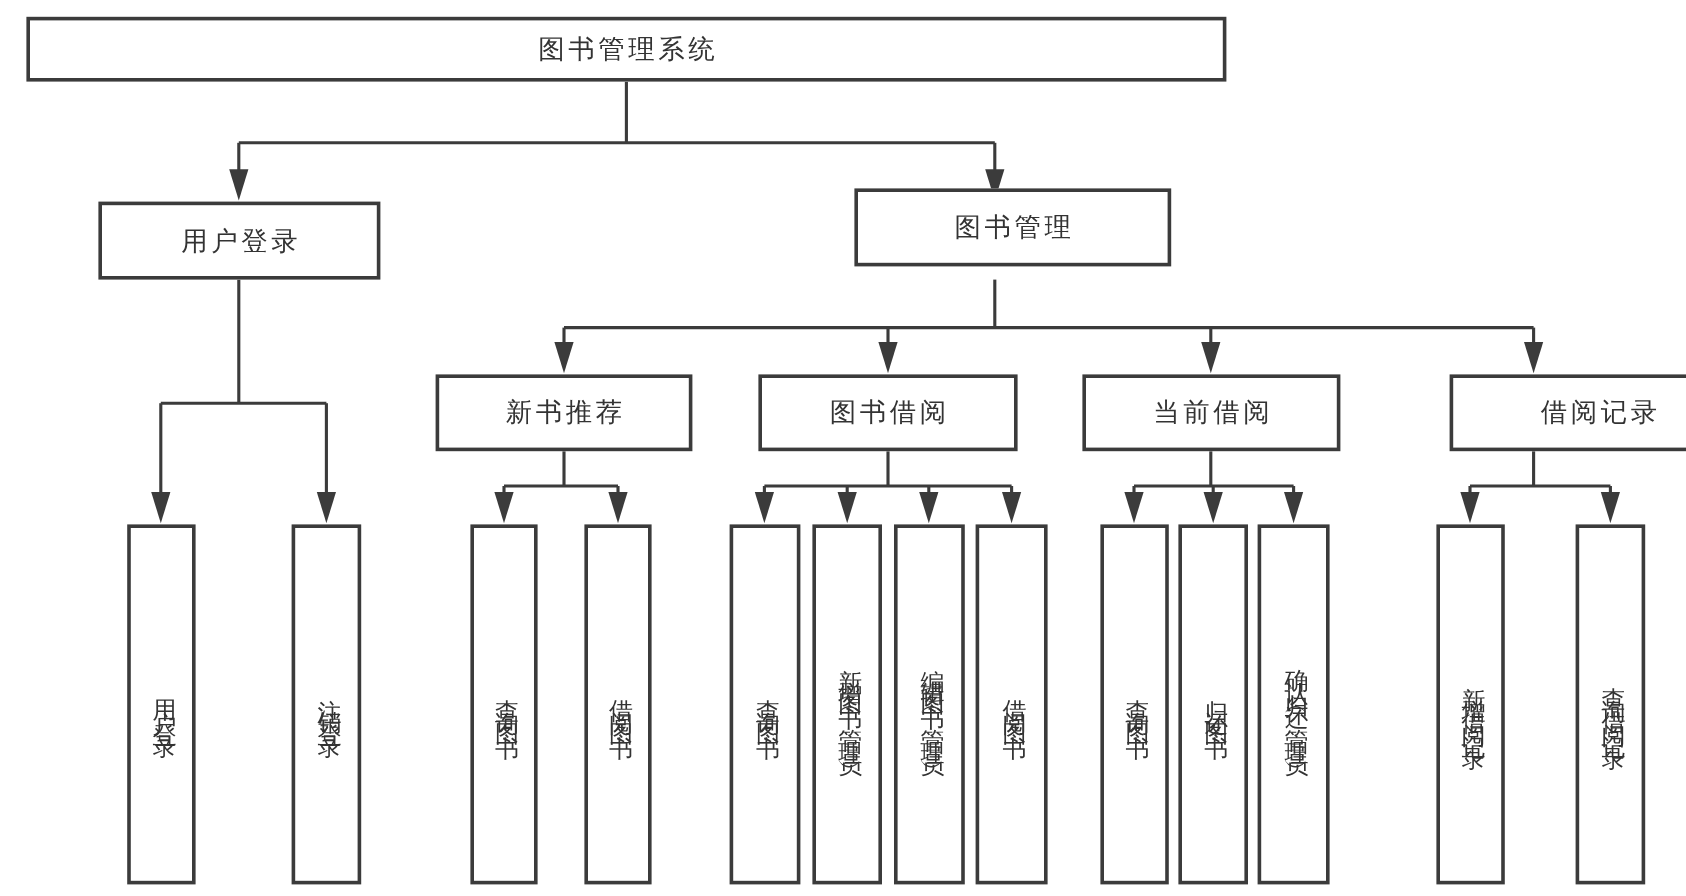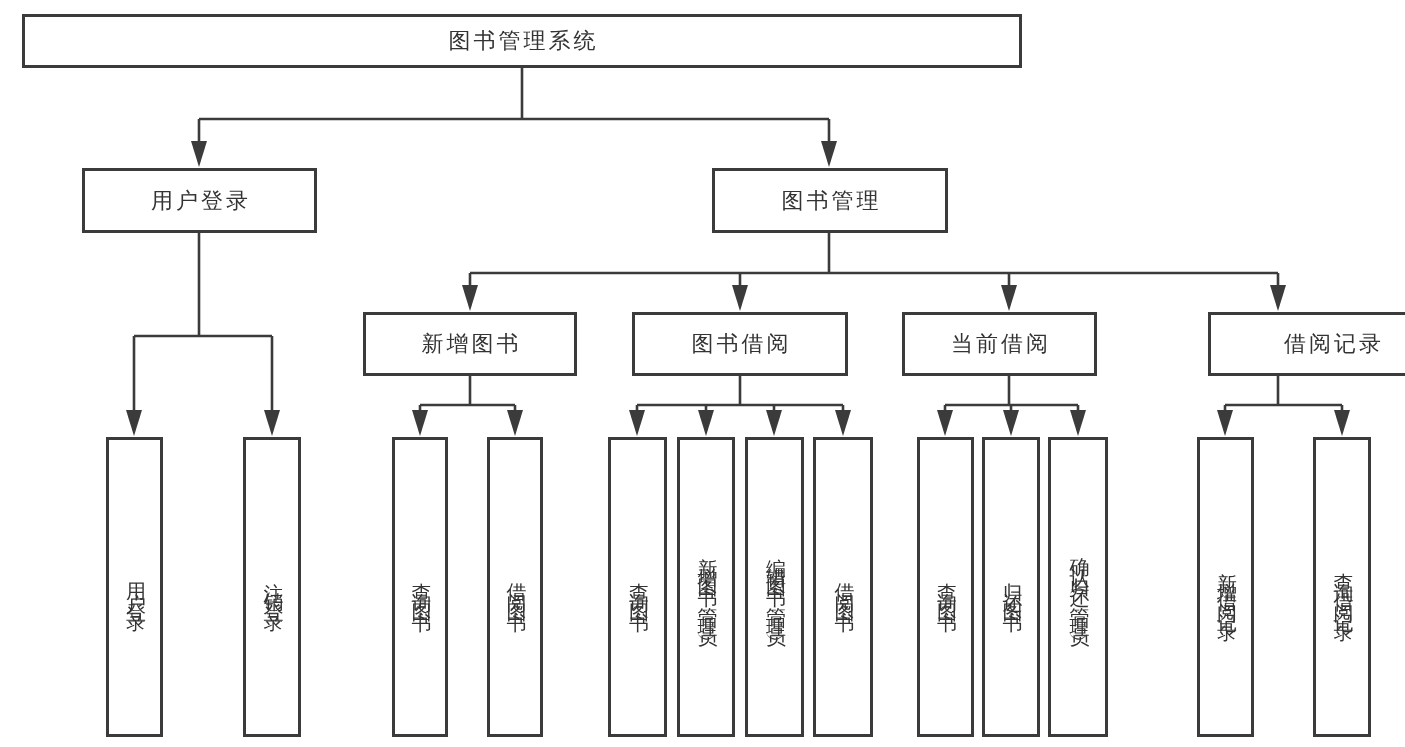--- a/index.html
+++ b/index.html
@@ -114,31 +114,31 @@
       <polygon points="1334,410 1350,410 1342,436" fill="#3b3b3b"></polygon>
     </svg>
 
   <div class="node hbox" style="left:22px; top:14px; width:1000px; height:54px;">
     <span>图书管理系统</span>
   </div>
 
   <div class="node hbox" style="left:82px; top:168px; width:235px; height:65px;">
     <span>用户登录</span>
   </div>
-  <div class="node hbox" style="left:712px; top:168px; width:236px; height:65px;justify-content:center;">
+  <div class="node hbox" style="left:712px; top:157px; width:264px; height:65px;justify-content:center;">
     <span>图书管理</span>
   </div>
 
   <div class="node hbox" style="left:363px; top:312px; width:214px; height:64px;">
-    <span>新增图书</span>
+    <span>新书推荐</span>
   </div>
   <div class="node hbox" style="left:632px; top:312px; width:216px; height:64px;">
     <span>图书借阅</span>
   </div>
-  <div class="node hbox" style="left:902px; top:312px; width:195px; height:64px;text-align:right;">
+  <div class="node hbox" style="left:902px; top:312px; width:215px; height:64px;text-align:right;">
     <span>当前借阅</span>
   </div>
   <div class="node hbox" style="left:1208px; top:312px; width:249px; height:64px;">
     <span>借阅记录</span>
   </div>
 
   <div class="node vbox" style="left:106px; top:437px; width:57px; height:300px;">
     <span class="vlabel">用户登录</span>
   </div>
   <div class="node vbox" style="left:243px; top:437px; width:58px; height:300px;">

